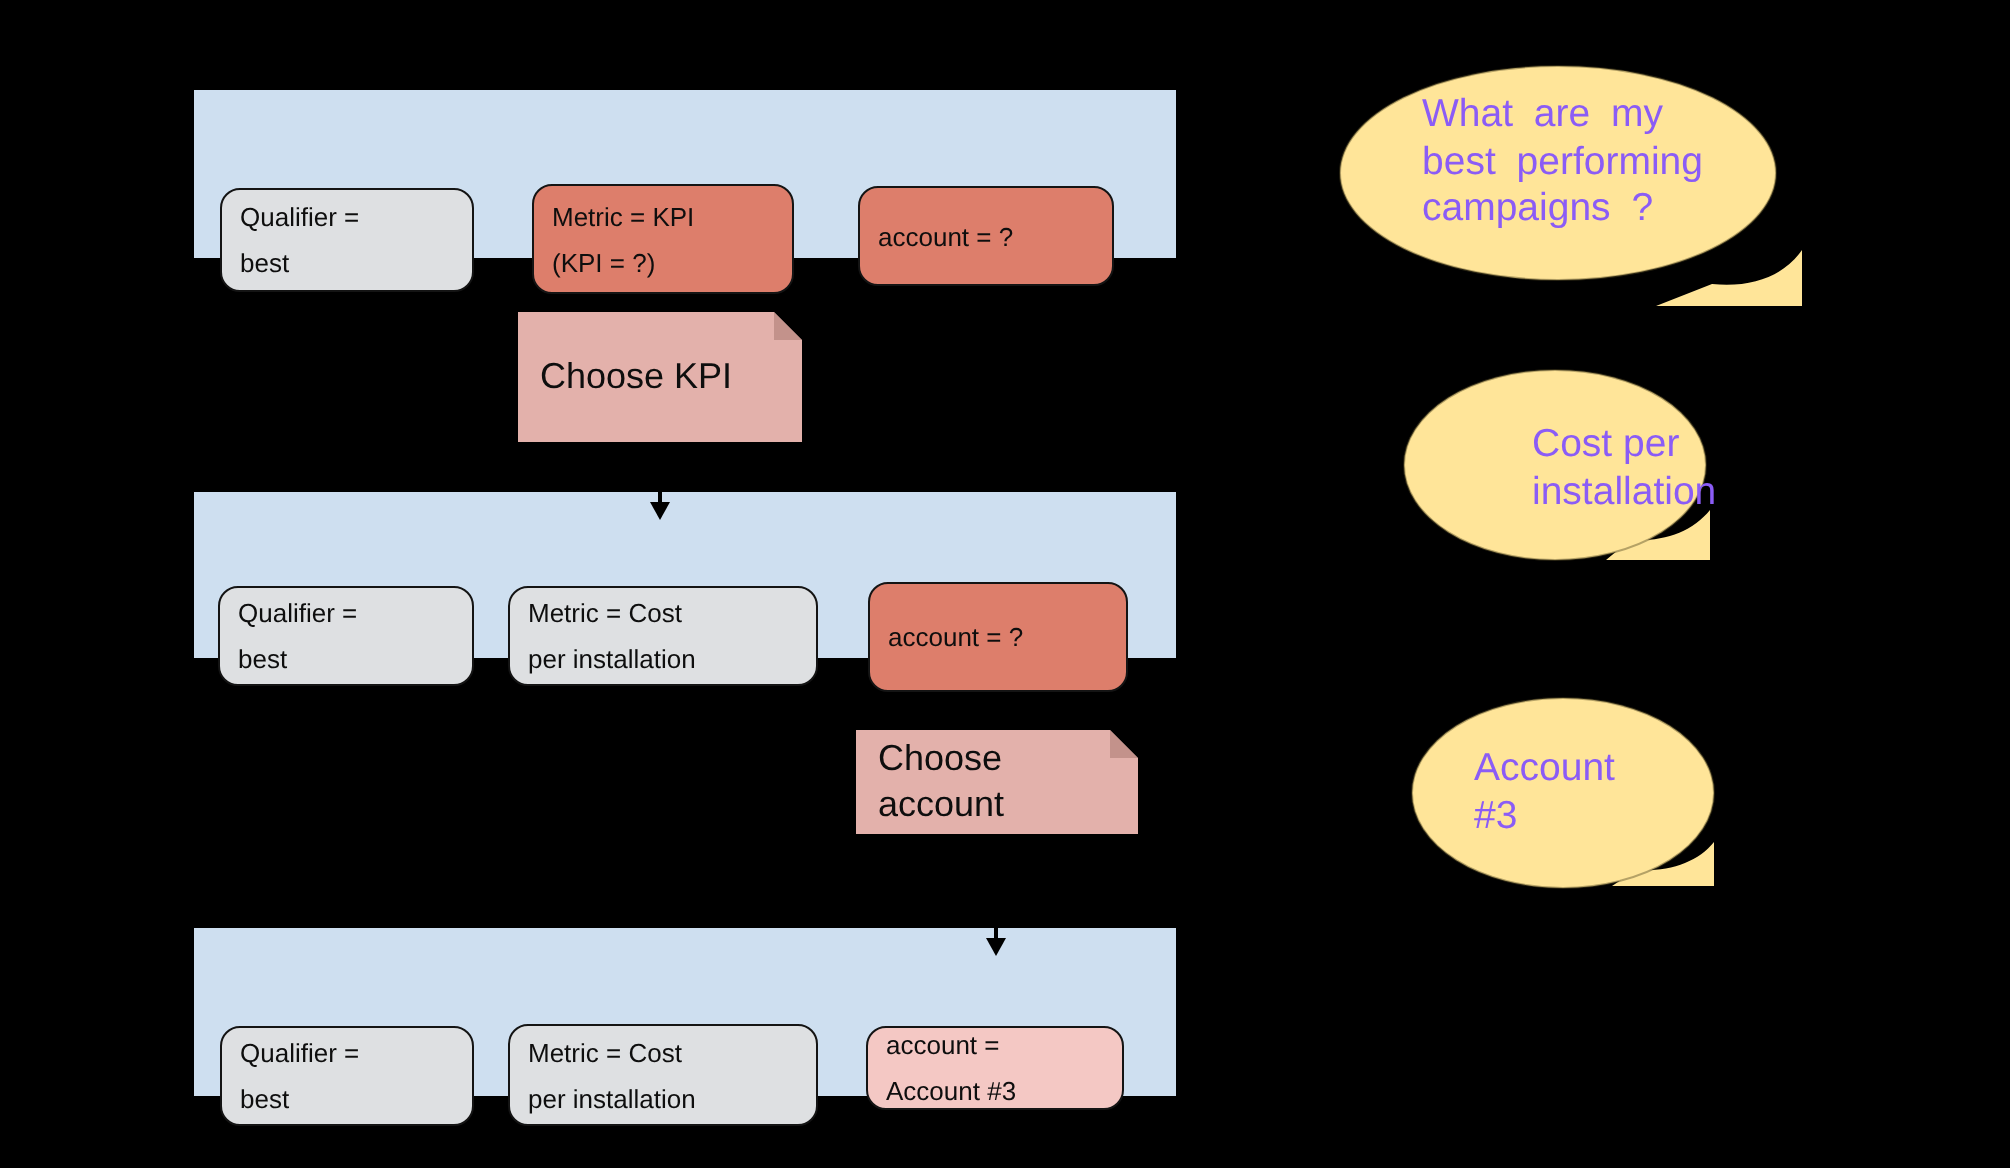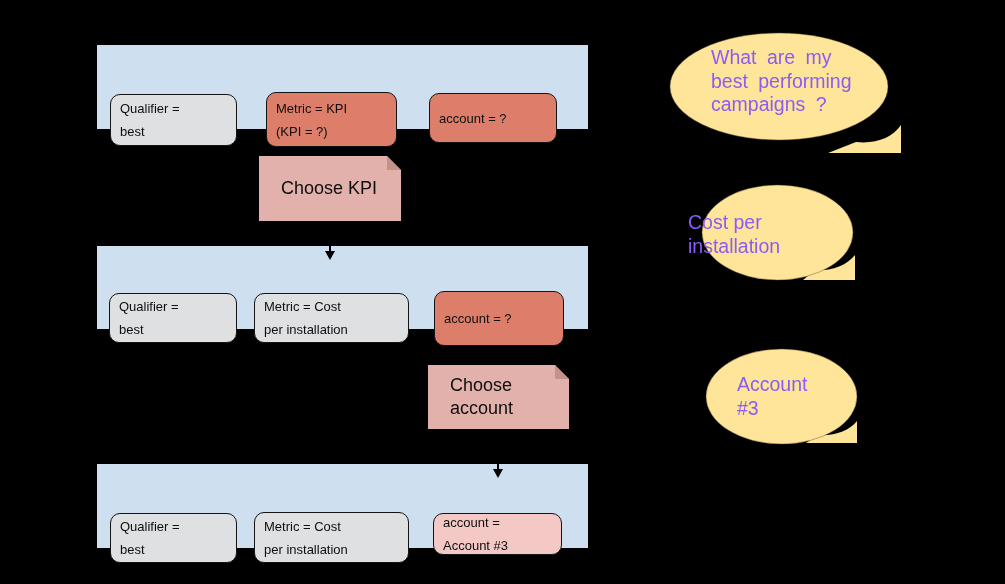--- a/index.html
+++ b/index.html
@@ -17,31 +17,31 @@
     display:flex;align-items:center;padding:0 9px;box-sizing:border-box;
     font-size:13px;line-height:23px;margin-top:32px;
   }
   .box .txt{white-space:pre-line;}
   .gray{background:#DEE0E2;}
   .salmon{background:#DD7E6B;}
   .lightpink{background:#F4C8C4;}
 
   .note{
     position:absolute;background:#E3B1AB;box-sizing:border-box;
-    display:flex;align-items:center;padding:0 22px;
+    display:flex;align-items:center;padding:0 11px;
     font-size:18px;line-height:23px;
     clip-path:polygon(0 0, calc(100% - 14px) 0, 100% 14px, 100% 100%, 0 100%);
   }
   .note .txt{white-space:pre-line;}
   .note .fold{
     position:absolute;top:0;right:0;width:14px;height:14px;
     background:#C3928B;clip-path:polygon(0 0, 100% 100%, 0 100%);
   }
   #note1{left:259px;top:156px;width:142px;height:65px;}
-  #note2{left:428px;top:365px;width:141px;height:64px;}
+  #note2{left:428px;top:365px;width:141px;height:52px;}
 
   .vline{position:absolute;width:2px;background:#000;}
   #line1{left:330px;top:113px;height:43px;}
   #line2{left:329px;top:221px;height:31px;}
   #line3{left:498px;top:314px;height:51px;}
   #line4{left:497px;top:429px;height:41px;}
   .arrowhead{
     position:absolute;width:0;height:0;
     border-left:5px solid transparent;border-right:5px solid transparent;
     border-top:9px solid #000;
@@ -52,21 +52,21 @@
   .bubble-svg{position:absolute;}
   #bubble1{left:668px;top:15px;}
   #bubble2{left:700px;top:183px;}
   #bubble3{left:704px;top:347px;}
   .bubble-fill{fill:#FFE599;}
   .bubble-edge{stroke:rgba(90,80,40,0.45);stroke-width:1;}
   .bubble-text{
     position:absolute;font-size:19.5px;line-height:23.5px;white-space:pre-line;color:#8b5cf6;
   }
   #btext1{left:711px;top:46px;word-spacing:5px;}
-  #btext2{left:688px;top:211px;}
+  #btext2{left:766px;top:211px;}
   #btext3{left:737px;top:373px;}
 </style>
 </head>
 <body>
 
 <div id="stage">
 
   <div class="band" id="band1"></div>
   <div class="band" id="band2"></div>
   <div class="band" id="band3"></div>

